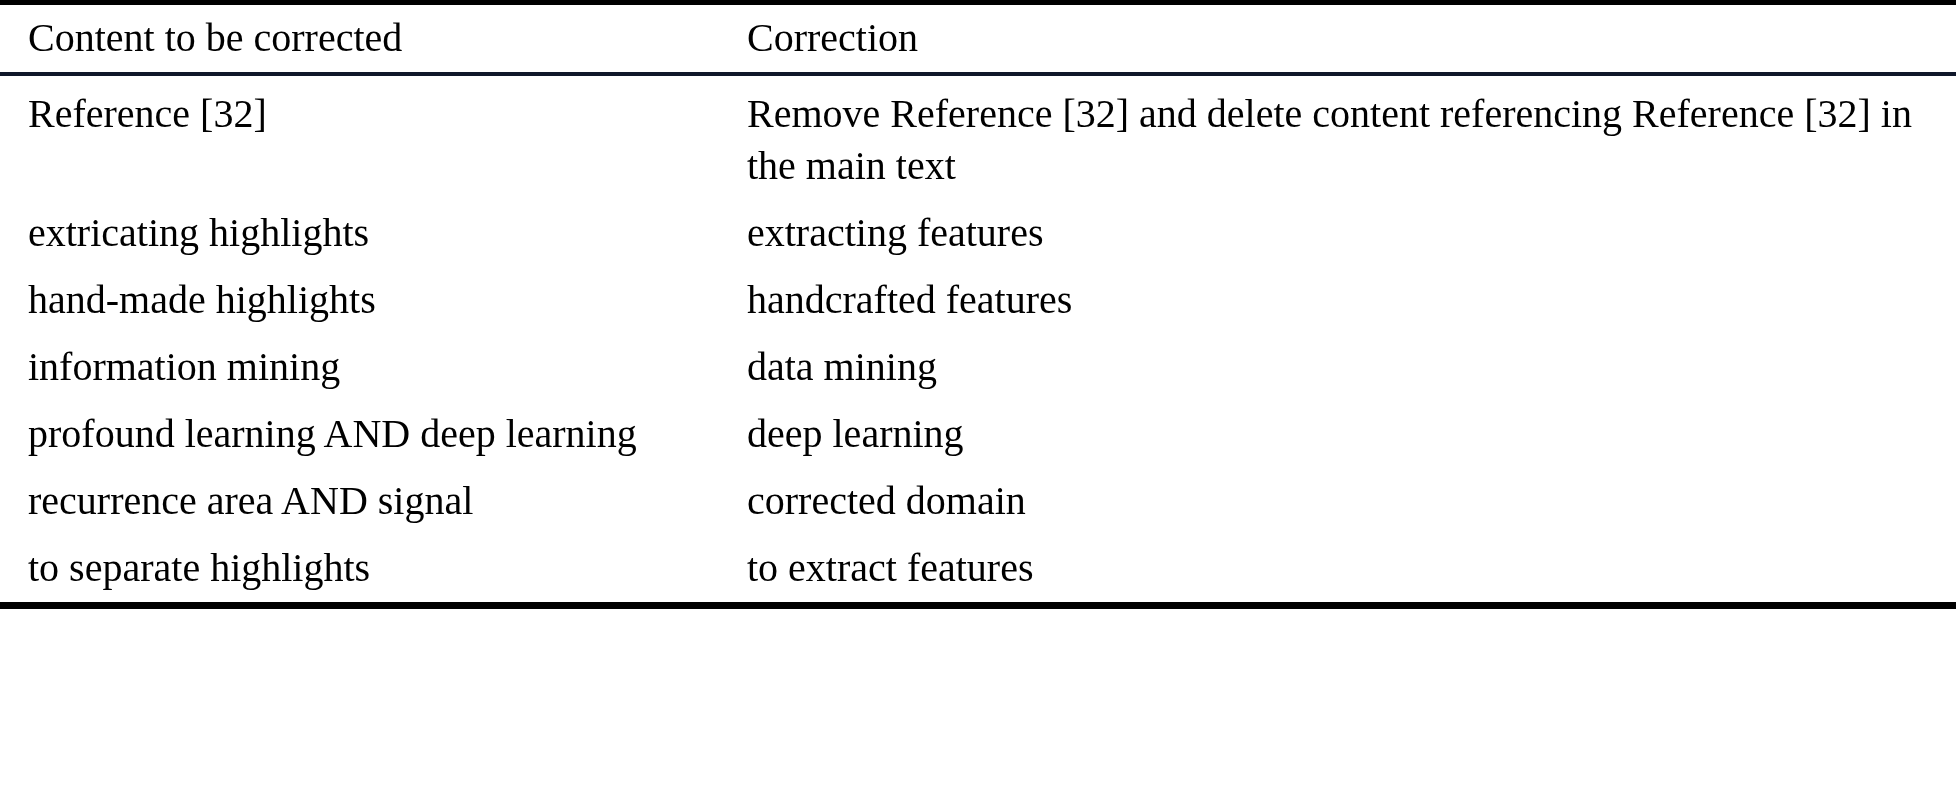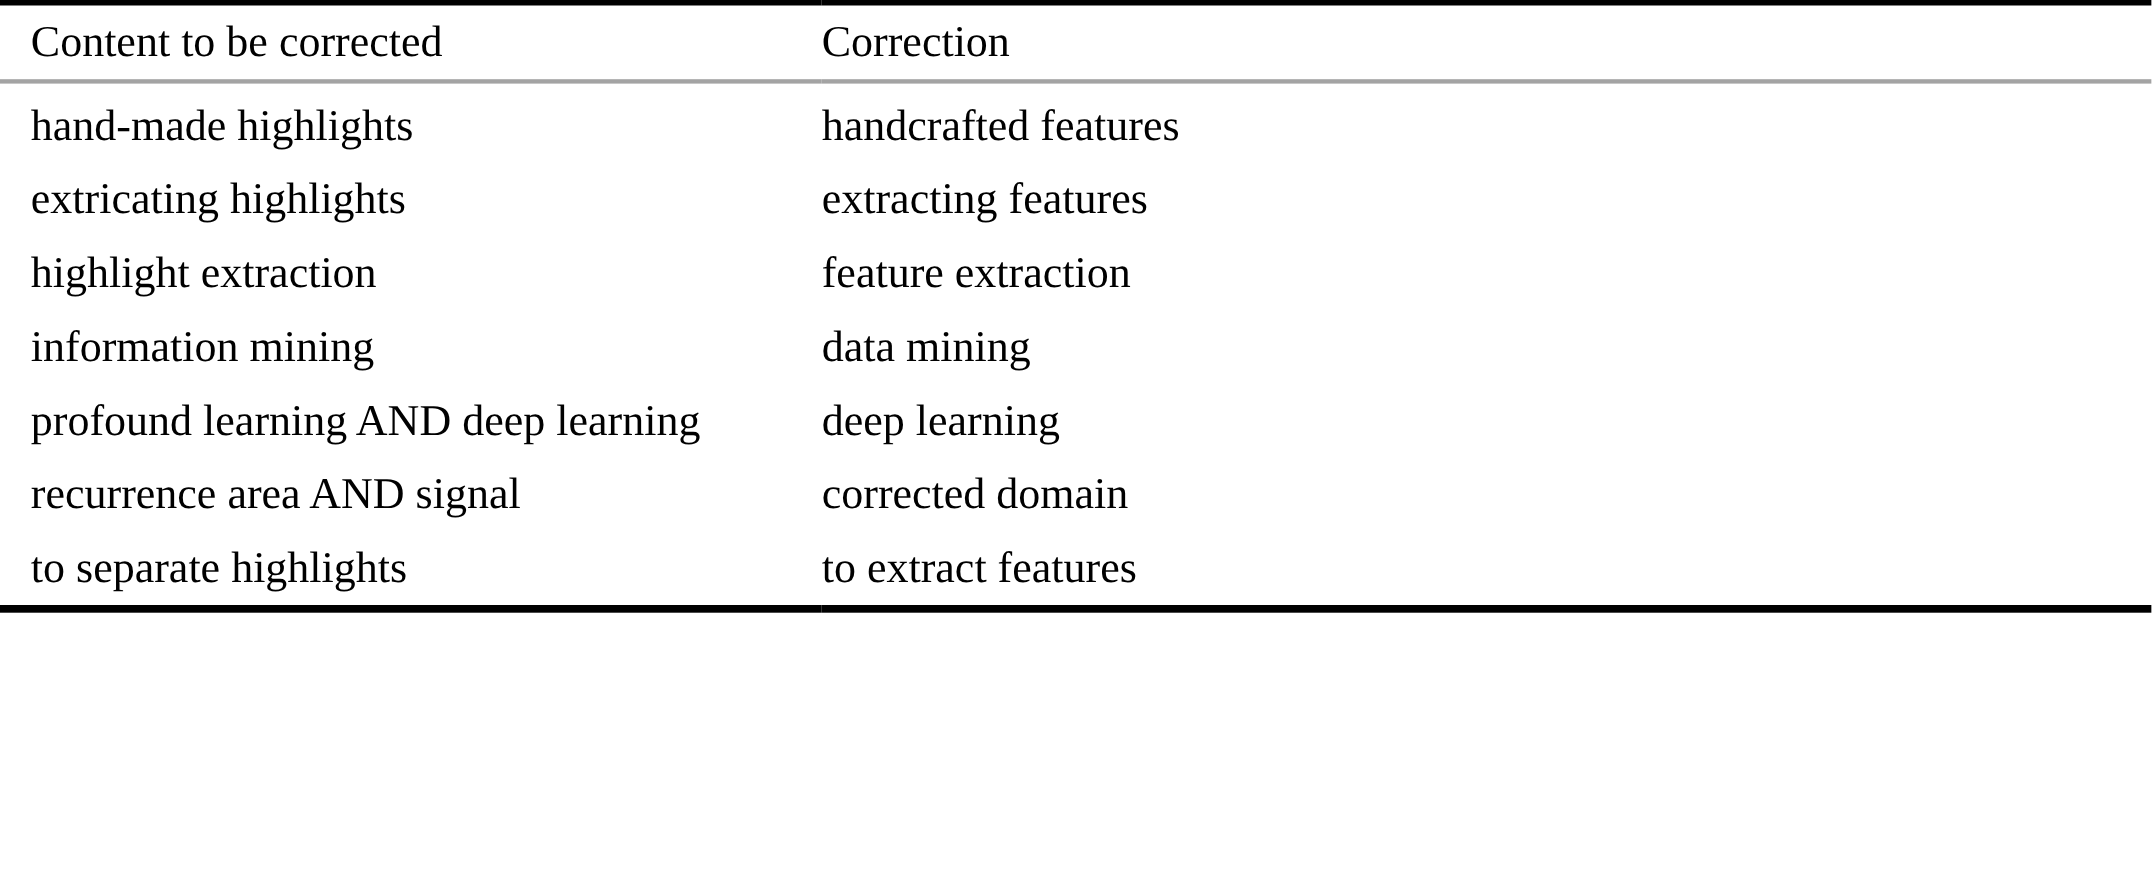--- a/index.html
+++ b/index.html
@@ -22,21 +22,21 @@
     border-bottom: 7px solid #000000;
     font-size: 40px;
   }
   table.correction-table col.col-content { width: 747px; }
   table.correction-table col.col-correction { width: 1209px; }
 
   thead th {
     font-weight: normal;
     text-align: left;
     vertical-align: top;
-    border-bottom: 4px solid #a3a3a3;
+    border-bottom: 4px solid #0f172a;
     padding: 9px 0 10px 0;
     line-height: 48px;
     white-space: nowrap;
   }
   thead th.content-col { padding-left: 28px; }
   thead th.correction-col { padding-right: 26px; }
 
   tbody td {
     text-align: left;
     vertical-align: top;
@@ -56,30 +56,30 @@
     <col class="col-correction">
   </colgroup>
   <thead>
     <tr>
       <th class="content-col">Content to be corrected</th>
       <th class="correction-col">Correction</th>
     </tr>
   </thead>
   <tbody>
     <tr>
-      <td class="content-cell">hand-made highlights</td>
-      <td class="correction-cell">handcrafted features</td>
+      <td class="content-cell">Reference [32]</td>
+      <td class="correction-cell">Remove Reference [32] and delete content referencing Reference [32] in the main text</td>
     </tr>
     <tr>
       <td class="content-cell">extricating highlights</td>
       <td class="correction-cell">extracting features</td>
     </tr>
     <tr>
-      <td class="content-cell">highlight extraction</td>
-      <td class="correction-cell">feature extraction</td>
+      <td class="content-cell">hand-made highlights</td>
+      <td class="correction-cell">handcrafted features</td>
     </tr>
     <tr>
       <td class="content-cell">information mining</td>
       <td class="correction-cell">data mining</td>
     </tr>
     <tr>
       <td class="content-cell">profound learning AND deep learning</td>
       <td class="correction-cell">deep learning</td>
     </tr>
     <tr>

